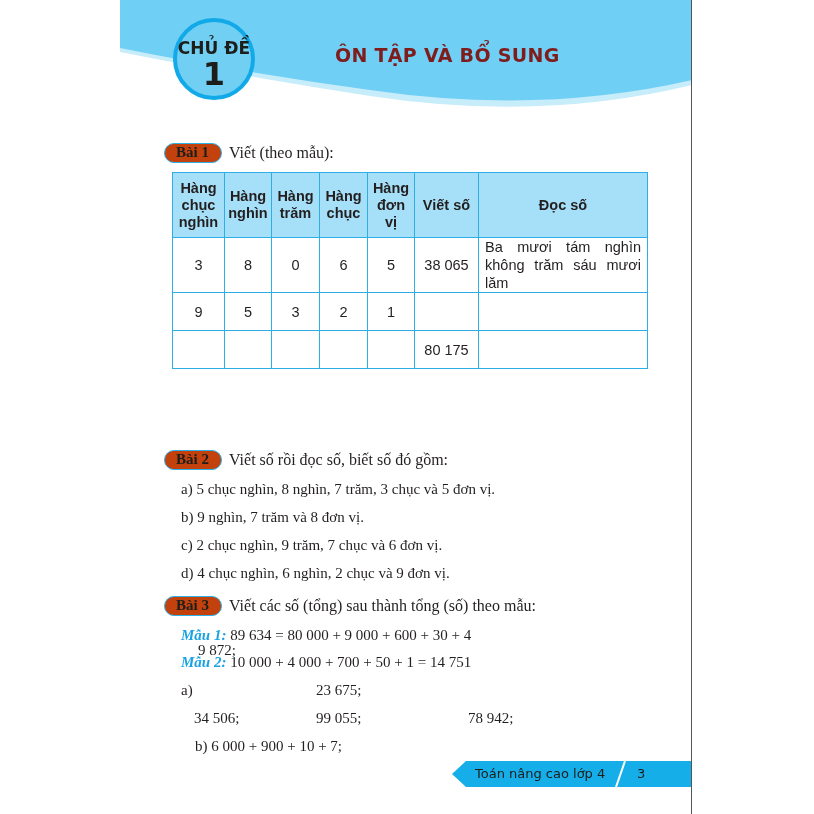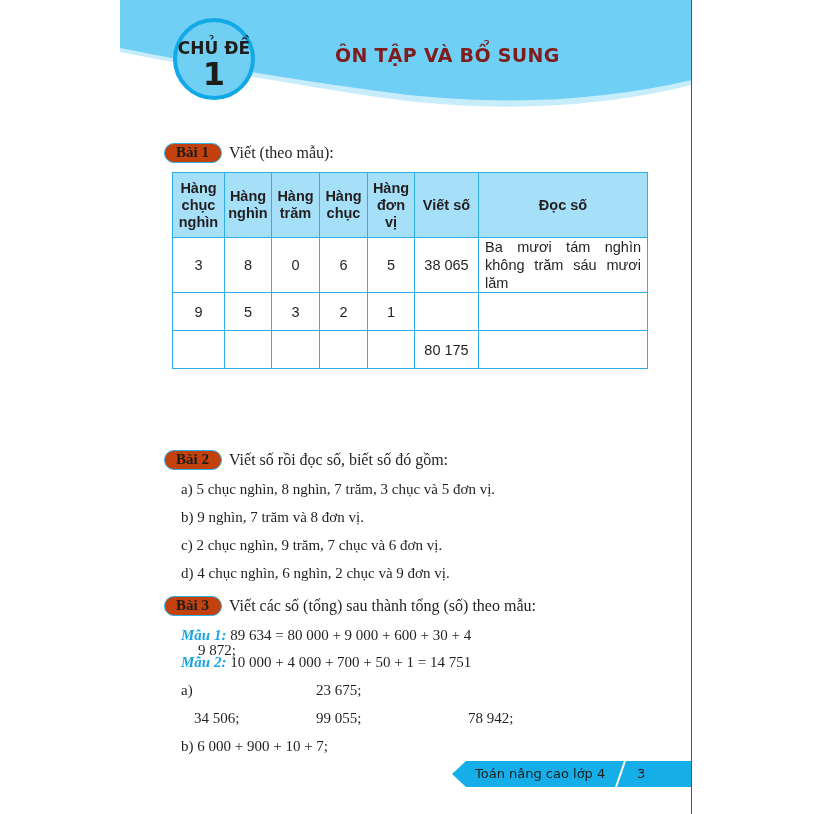--- a/index.html
+++ b/index.html
@@ -119,21 +119,21 @@
 <div class="item" style="top:653px;">
   <span class="mau-label">Mẫu 2:</span>
   <span>10 000 + 4 000 + 700 + 50 + 1 = 14 751</span>
 </div>
 <div class="item" style="top:681px;">a)</div>
 <div class="item" style="top:641px; left:198px;">9 872;</div>
 <div class="item" style="top:681px; left:316px;">23 675;</div>
 <div class="item" style="top:709px; left:194px;">34 506;</div>
 <div class="item" style="top:709px; left:316px;">99 055;</div>
 <div class="item" style="top:709px; left:431px;margin-left:37px;">78 942;</div>
-<div class="item" style="top:737px;">b) 6 000 + 900 + 10 + 7;</div>
+<div class="item" style="top:737px;margin-left:14px;">b) 6 000 + 900 + 10 + 7;</div>
 
 <svg class="footer-tab" width="240" height="26" viewBox="0 0 240 26">
   <polygon points="14,0 240,0 240,26 14,26 0,13" fill="#16aee9"></polygon>
   <line x1="173" y1="0" x2="164" y2="26" stroke="#ffffff" stroke-width="2"></line>
 </svg>
 <div class="footer-text">Toán nâng cao lớp 4</div>
 <div class="footer-page">3</div>
 
 <div class="page-border"></div>
 

